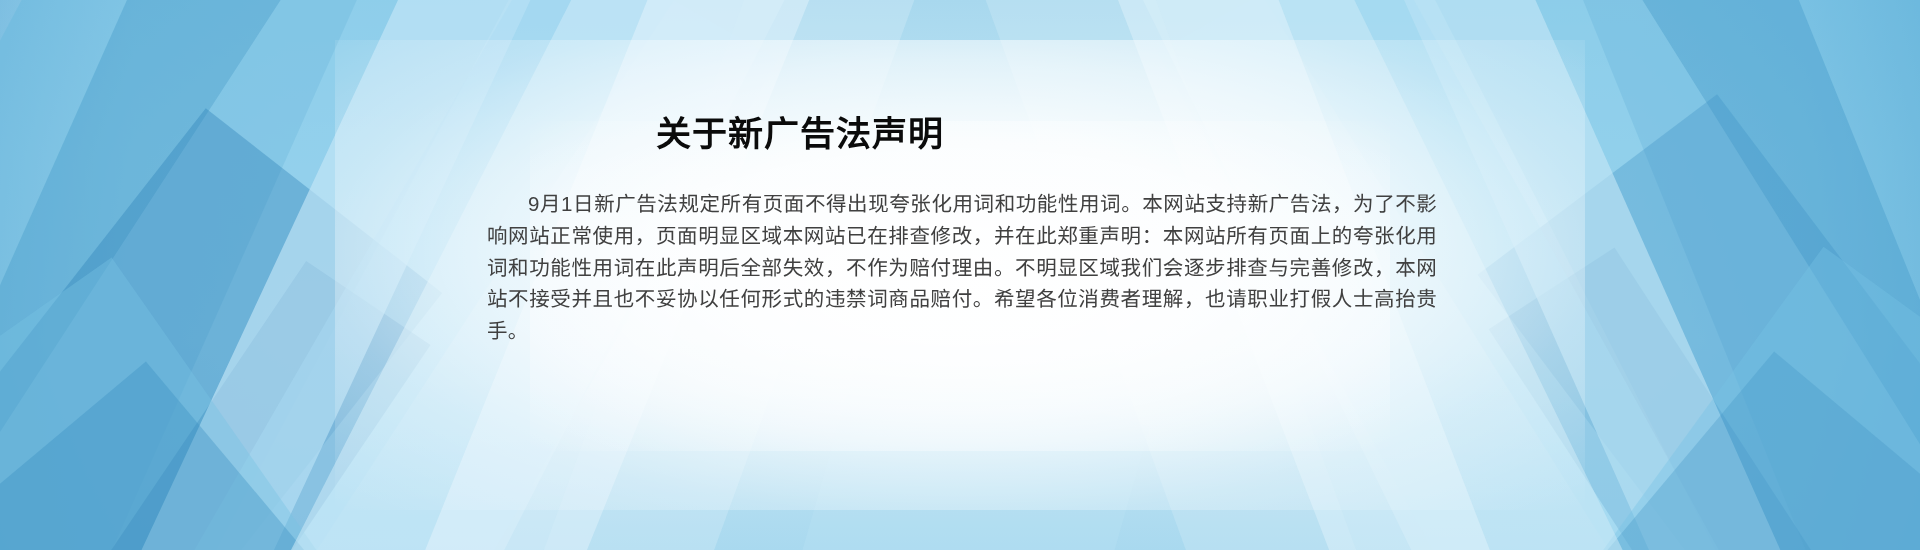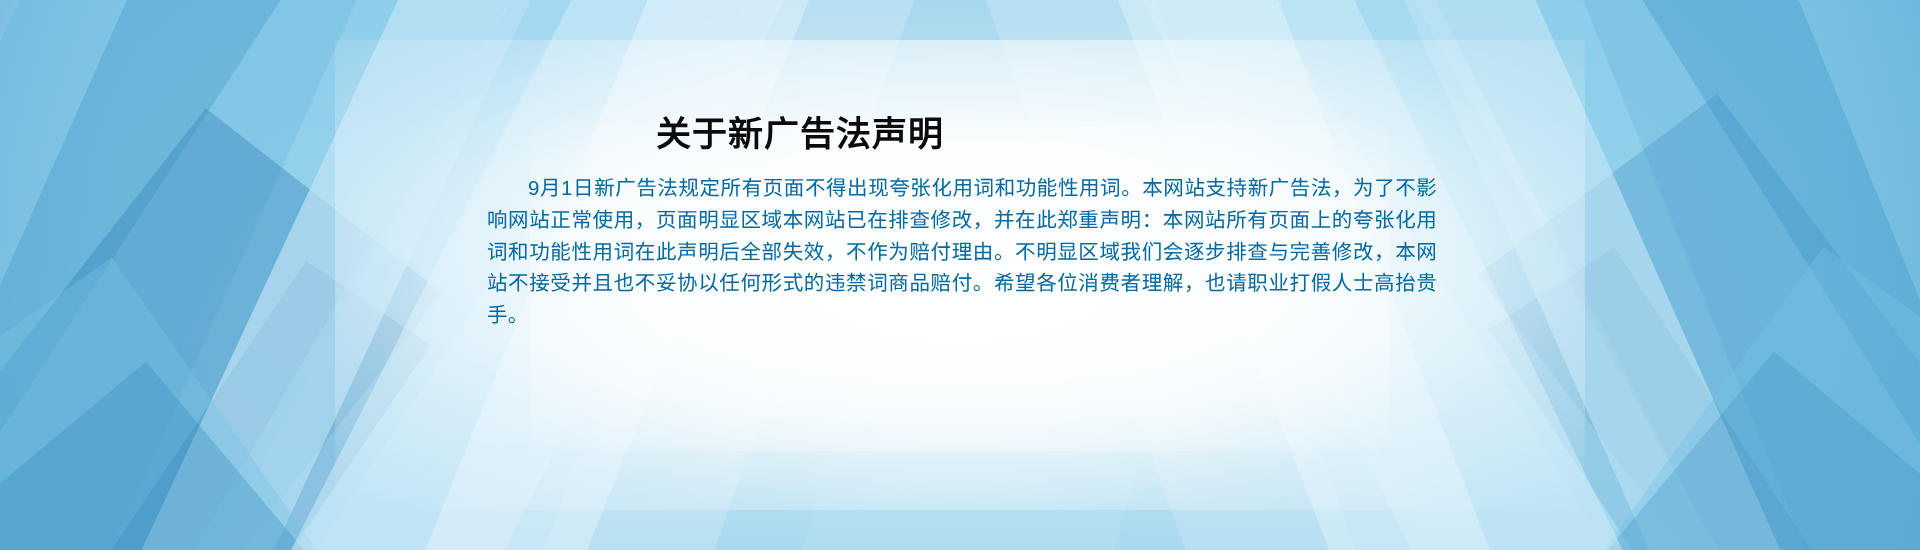--- a/index.html
+++ b/index.html
@@ -135,23 +135,23 @@
     font-weight: bold;
     letter-spacing: 1px;
     color: #0b0b0b;
     line-height: 44px;
     white-space: nowrap;
   }
 
   .statement-body {
     position: absolute;
     left: 487px;
-    top: 172px;
+    top: 188px;
     width: 950px;
-    color: #0369a1;
+    color: #404040;
     font-size: 20.5px;
     line-height: 31.8px;
     letter-spacing: 0.2px;
   }
 
   .para {
     margin: 0;
     text-align: justify;
     text-justify: inter-character;
   }

